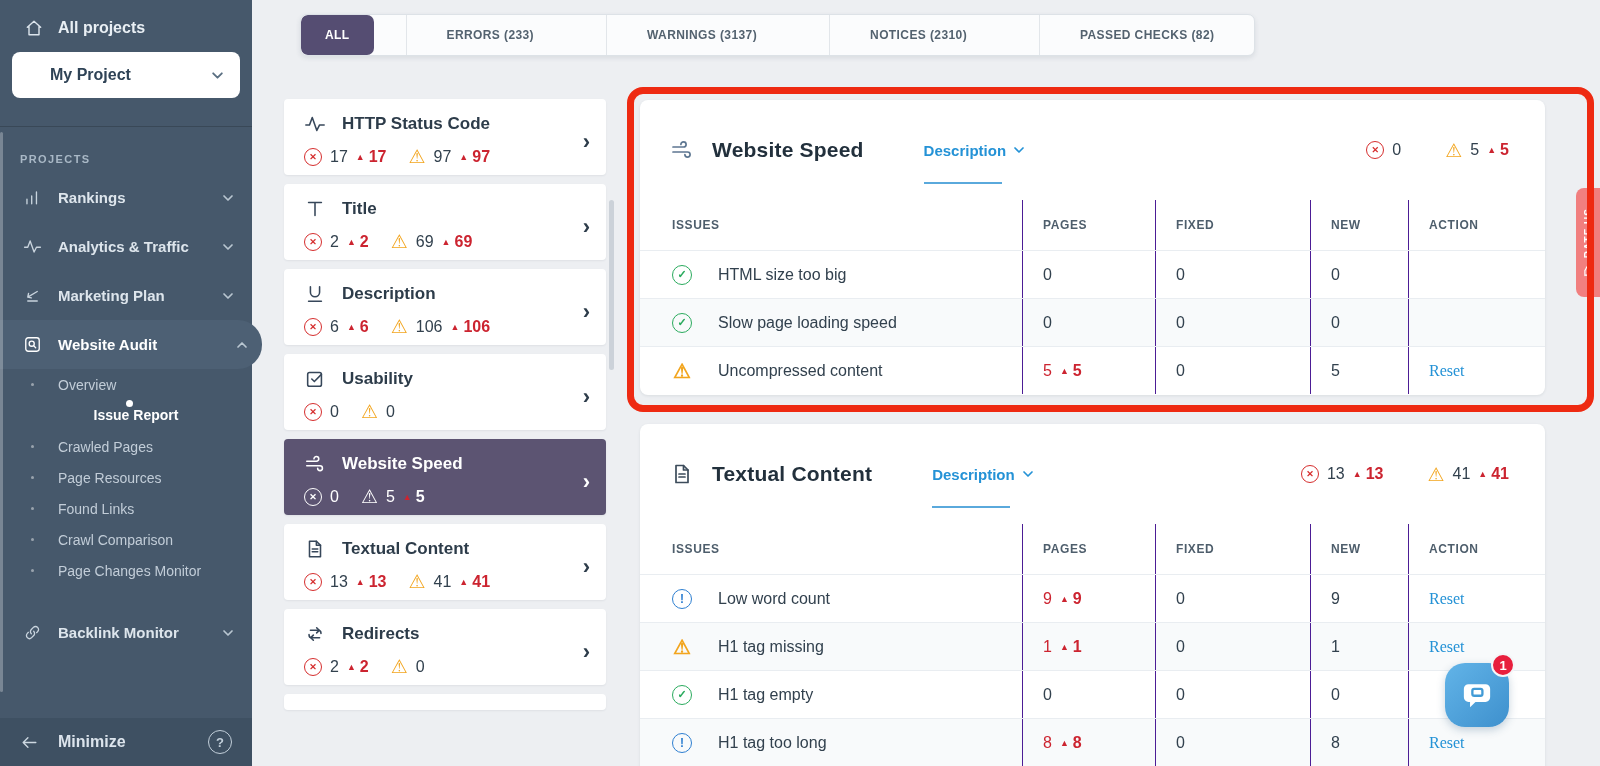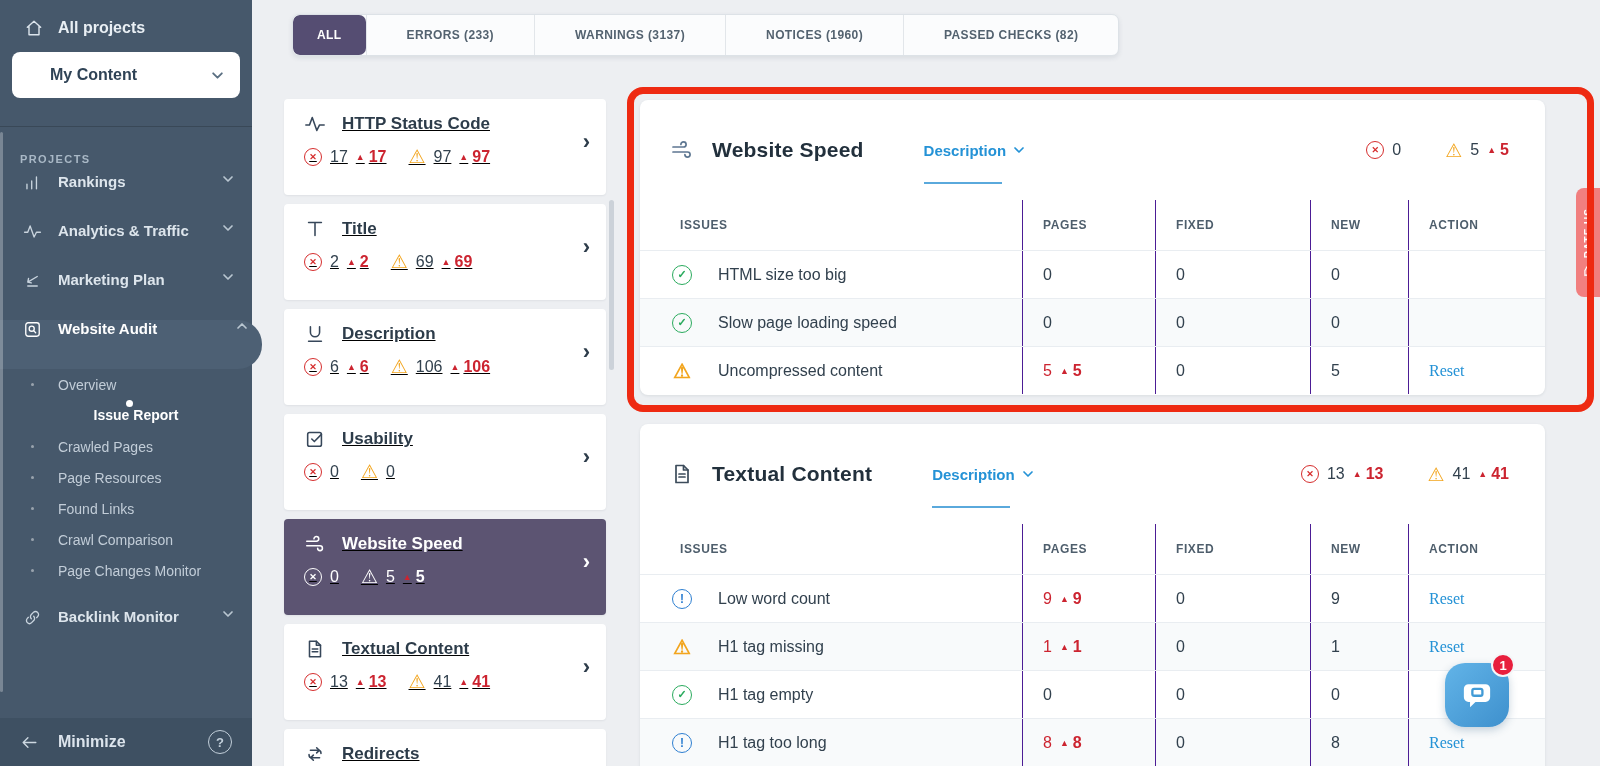--- a/index.html
+++ b/index.html
@@ -11,48 +11,48 @@
   
   .sidebar{position:relative;width:252px;flex:0 0 252px;height:766px;background:#46586b;color:#d7e0e8;display:flex;flex-direction:column;z-index:3;}
   .sb-strip{position:absolute;left:0;top:132px;width:3px;height:560px;background:rgba(255,255,255,.28);border-radius:2px;}
   .all-projects{display:flex;align-items:center;gap:14px;padding:18px 16px 14px 24px;font-size:16px;font-weight:700;color:#e9eff4;cursor:pointer;border-radius:22px;}
   .all-projects .aicon{color:#dbe4ec;}
   .project-select{margin:0 12px;height:46px;background:#fff;border:none;border-radius:8px;display:flex;align-items:center;justify-content:space-between;padding:0 16px 0 38px;cursor:pointer;}
   .project-select .pname{font-size:16px;font-weight:700;color:#2f4356;font-family:"Liberation Sans",sans-serif;}
   .project-select .chev{color:#5a6f82;}
   .sb-divider{margin-top:28px;border-bottom:1px solid rgba(0,0,0,.18);}
   .sb-section{margin:26px 0 8px 20px;font-size:11px;font-weight:700;letter-spacing:1.4px;color:#a9b8c6;}
-  .sb-item{display:flex;height:49px;padding:0 18px 0 20px;cursor:pointer;font-size:15px;font-weight:600;color:#dde5ec;}
+  .sb-item{display:flex;align-items:center;height:49px;padding:0 18px 0 20px;cursor:pointer;font-size:15px;font-weight:600;color:#dde5ec;}
   .sb-item .sb-ic{width:24px;margin-right:14px;color:#c9d4de;display:flex;justify-content:center;}
   .sb-item .sb-label{flex:1;}
   .sb-item .chev{color:#b9c6d1;}
   .sb-item.active{background:#4d6074;border-radius:0 24px 24px 0;width:228px;padding-right:14px;color:#fff;}
   .sb-item.active .sb-ic{color:#fff;}
   .sb-sub{display:flex;align-items:center;height:31px;padding-left:20px;font-size:14px;color:#c2cdd8;cursor:pointer;}
   .sb-sub .dot{width:24px;margin-right:14px;display:flex;justify-content:center;}
   .sb-sub .dot i{width:3px;height:3px;border-radius:50%;background:rgba(255,255,255,.45);}
   .sb-sub.active{color:#fff;font-weight:700;flex-direction:column;}
   .sb-sub.active .dot i{width:7px;height:7px;background:#fff;}
   .sb-backlink{margin-top:22px;}
   .sb-footer{margin-top:auto;height:48px;background:#3e5062;display:flex;align-items:center;padding:0 20px;font-size:16px;font-weight:600;color:#dce4ec;}
   .sb-footer .sb-ic{width:24px;margin-right:14px;color:#cdd8e1;}
   .help-circle{margin-left:auto;width:22px;height:22px;border:1.6px solid #c2cfda;border-radius:50%;color:#c2cfda;font-size:13px;font-weight:700;display:flex;align-items:center;justify-content:center;cursor:pointer;}
 
   
   .content{position:relative;flex:1;height:766px;}
 
   
-  .tabbar{position:absolute;left:40px;top:14px;height:40px;display:flex;background:#fbfcfd;border:1px solid #dde2e7;border-radius:7px;box-shadow:0 2px 5px rgba(40,60,80,.10);overflow:hidden;}
+  .tabbar{position:absolute;left:48px;top:14px;height:40px;display:flex;background:#fbfcfd;border:1px solid #dde2e7;border-radius:7px;box-shadow:0 2px 5px rgba(40,60,80,.10);overflow:hidden;gap:32px;}
   .tab{border:none;background:transparent;padding:0 40px;font-size:12px;font-weight:700;letter-spacing:.4px;color:#53626f;cursor:pointer;font-family:"Liberation Sans",sans-serif;}
   .tab + .tab{border-left:1px solid #e2e6ea;}
   .tab.active{background:#554d72;color:#fff;border-radius:7px;padding:0 24px;}
 
   
   .cats{position:absolute;left:32px;top:99px;width:322px;display:flex;flex-direction:column;gap:9px;}
-  .cat{position:relative;height:96px;background:#fff;border-radius:4px;box-shadow:0 1px 2px rgba(50,65,80,.08);padding:14px 18px 0 20px;cursor:pointer;box-sizing:border-box;text-decoration:underline;}
+  .cat{position:relative;height:76px;background:#fff;border-radius:4px;box-shadow:0 1px 2px rgba(50,65,80,.08);padding:14px 18px 0 20px;cursor:pointer;box-sizing:border-box;}
   .cat-head{display:flex;align-items:center;gap:16px;}
   .cat-ic{color:#37475a;}
   .cat-title{font-size:17px;font-weight:700;color:#2d3c4a;}
   .cat-stats{display:flex;align-items:center;margin-top:12px;font-size:16px;color:#32414e;}
   .cat-chev{position:absolute;right:16px;top:32px;font-size:22px;font-weight:700;color:#2d3c4a;line-height:1;}
   .cat.sel{background:#5c5472;}
   .cat.sel .cat-title,.cat.sel .cat-chev,.cat.sel .cat-stats{color:#fff;}
   .cat.sel .cat-ic{color:#fff;}
   .cat.sel .err-ic{border-color:#fff;color:#fff;}
   .cat.sel .warn-ic{color:#fff;}
@@ -81,21 +81,21 @@
   .panel-ic.dark{color:#3c4c5b;}
   .ph h2{margin:0;font-size:21px;font-weight:600;color:#22303c;letter-spacing:.2px;}
   .desc-tab{position:relative;margin-left:60px;display:flex;align-items:center;gap:7px;color:#2492d6;font-size:15px;font-weight:600;cursor:pointer;}
   .desc-underline{position:absolute;left:0;top:40px;width:78px;height:2px;background:#5aa9dc;}
   .ph-badges{margin-left:auto;display:flex;align-items:center;font-size:16px;color:#32414e;}
   
   .tbl{font-size:16px;color:#32414e;}
   .thead,.trow{display:grid;grid-template-columns:382px 133px 155px 98px 1fr;align-items:center;}
   .thead{height:50px;}
   .th{font-size:12px;font-weight:700;letter-spacing:.6px;color:#4e5e6c;padding-left:20px;align-self:stretch;display:flex;align-items:center;}
-  .th:first-child{padding-left:40px;}
+  .th:first-child{padding-left:32px;}
   .th:nth-child(n+2),.td:nth-child(n+2){border-left:1px solid #4c1d95;}
   .trow{height:47px;border-top:1px solid #e9edf1;}
   .trow.alt{background:#f8fafb;}
   .td{padding-left:20px;align-self:stretch;display:flex;align-items:center;}
   .td.issue{padding-left:32px;gap:26px;}
   .reset{color:#2492d6;cursor:pointer;text-decoration:none;font-family:Liberation Serif, serif;}
   .reset:empty{display:none;}
   .status-icon{width:20px;height:20px;flex:0 0 20px;display:flex;align-items:center;justify-content:center;border-radius:50%;box-sizing:border-box;font-weight:700;}
   [data-status="ok"] .status-icon{border:1.7px solid #2bab5e;color:#2bab5e;font-size:11px;}
   [data-status="ok"] .status-icon::before{content:"\2713";}
@@ -127,21 +127,21 @@
     <div class="all-projects">
       <span class="aicon">
         <svg class="ico" width="20" height="20" viewBox="0 0 24 24">
             <path d="M4 11 12 4l8 7M6 10v10h12V10"></path>
           </svg>
       </span>
       <span>All projects</span>
     </div>
 
     <button class="project-select">
-      <span class="pname">My Content</span>
+      <span class="pname">My Project</span>
       <span class="chev">
         <svg class="ico" width="13" height="13" viewBox="0 0 12 12">
             <path d="M2 4l4 4 4-4"></path>
           </svg>
       </span>
     </button>
 
     <div class="sb-divider"></div>
     <div class="sb-section">PROJECTS</div>
 
@@ -271,21 +271,21 @@
       <span class="help-circle">?</span>
     </div>
   </aside>
 
   <div class="content">
 
     <div class="tabbar">
       <button class="tab active">ALL</button>
       <button class="tab">ERRORS (233)</button>
       <button class="tab">WARNINGS (3137)</button>
-      <button class="tab">NOTICES (1960)</button>
+      <button class="tab">NOTICES (2310)</button>
       <button class="tab">PASSED CHECKS (82)</button>
     </div>
 
     <div class="cats">
 
       <div class="cat">
         <div class="cat-head">
           <span class="cat-ic">
               <svg class="ico" width="22" height="22" viewBox="0 0 24 24">
                 <path d="M2 13h4l3-8 5 14 3-6h5"></path>

